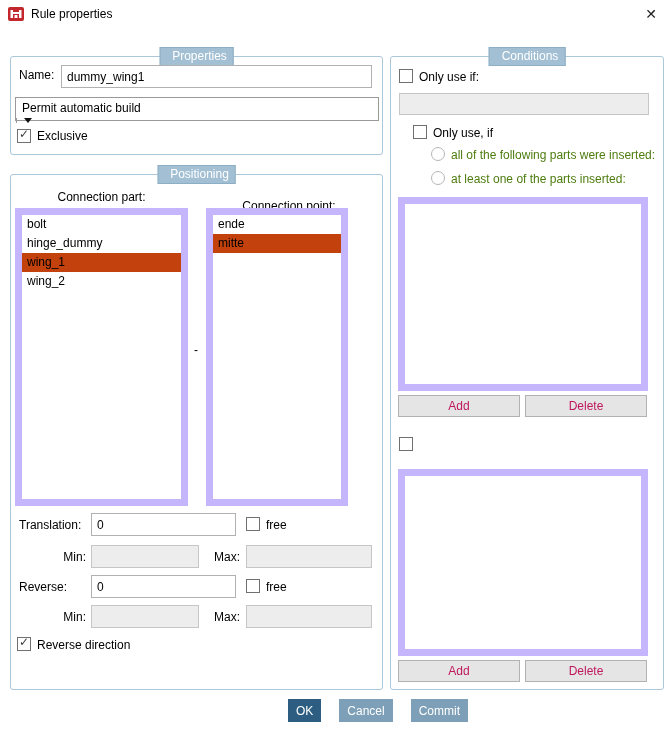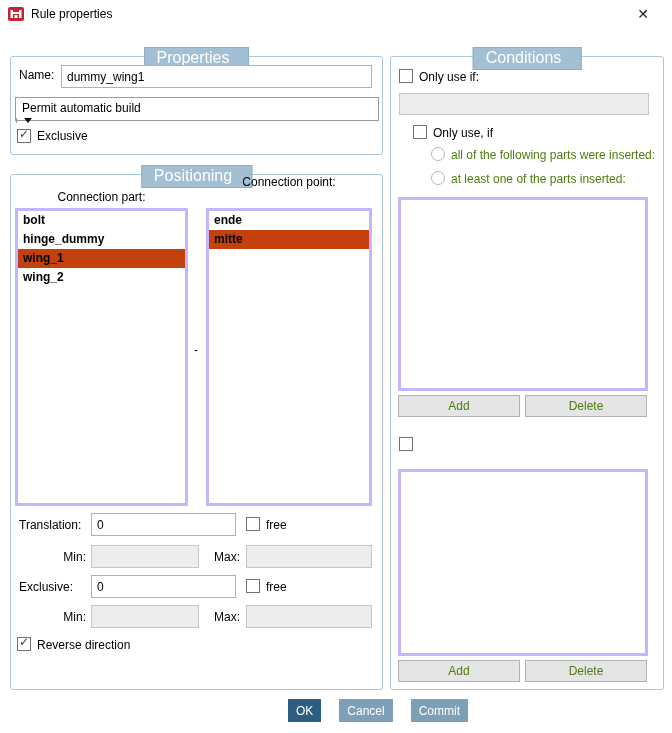--- a/index.html
+++ b/index.html
@@ -5,32 +5,32 @@
   * { box-sizing: border-box; margin: 0; padding: 0; }
   body {
     font-family: "Liberation Sans", "DejaVu Sans", sans-serif;
     font-size: 12px;
     color: #000;
     background: #fff;
   }
   .dialog { position: relative; width: 672px; height: 733px; background: #fff; overflow: hidden; }
 
   
-  .titlebar { position: absolute; left: 0; top: 0; right: 8px; height: 28px; background: #fff; }
+  .titlebar { position: absolute; left: 0; top: 0; right: 0; height: 28px; background: #fff; }
   .app-icon { position: absolute; left: 8px; top: 6px; width: 16px; height: 16px; }
   .win-title { position: absolute; left: 31px; top: 7px; font-size: 12px; color: #000; }
   .close-btn { position: absolute; right: 8px; top: 2px; width: 26px; height: 24px;
                display: flex; align-items: center; justify-content: center;
                font-size: 14px; color: #222; cursor: pointer; }
 
   
   .group { position: absolute; border: 1px solid #aac7db; border-radius: 3px; background: #fff; }
   .badge { position: absolute; top: -10px; left: 50%; transform: translateX(-50%);
            background: #a3bfd3; border: 1px solid #8cafc5; color: #fff;
-           padding: 1px 19px 2px 12px; font-size: 16px; white-space: nowrap; }
+           padding: 1px 6px 2px 12px; font-size: 12px; white-space: nowrap; }
 
   .lbl { position: absolute; white-space: nowrap; }
   .lbl.gray { color: #4d7c0f; }
 
   input.tb { position: absolute; border: 1px solid #b1b1b1; background: #fff;
              font: inherit; padding: 0 5px; color: #000; }
   input.tb:disabled, .tb.disabled { background: #ededed; border-color: #c6c6c6; }
 
   
   .combo { position: absolute; border: 1px solid #999; background: #fff; display: flex; flex-direction: column; }
@@ -41,29 +41,29 @@
               border-right: 4px solid transparent; border-top: 5px solid #111; }
 
   
   .cb { position: absolute; width: 14px; height: 14px; border: 1px solid #707070;
         background: #fff; }
   .cb .mark { position: absolute; left: 1px; top: -3px; font-size: 12px; color: #3a3a3a; }
   .radio { position: absolute; width: 14px; height: 14px; border: 1px solid #b6b6b6;
            border-radius: 50%; background: #fff; }
 
   
-  .listbox { position: absolute; border: 3px solid #c4b5fd; background: #fff; overflow: hidden; font-weight: bold; }
+  .listbox { position: absolute; border: 7px solid #c4b5fd; background: #fff; overflow: hidden; }
   .list-item { height: 19px; line-height: 19px; padding: 0 5px; white-space: nowrap; }
   .list-item.selected { background: #c2410c; }
 
   
   .btn-steel { position: absolute; background: #7d9fb7; color: #f4f7f9;
                display: flex; align-items: center; justify-content: center; cursor: pointer; }
   .btn-disabled { position: absolute; background: #e5e5e5; border: 1px solid #b2b2b2;
-                  color: #4d7c0f; display: flex; align-items: center; justify-content: center; }
+                  color: #be185d; display: flex; align-items: center; justify-content: center; }
 
   .footer { position: absolute; left: 288px; top: 699px; height: 23px; display: flex; gap: 18px; }
   .footer .btn { height: 23px; display: flex; align-items: center; justify-content: center;
                  padding: 0 8px; color: #fff; cursor: pointer; font-size: 12px; }
   .btn-ok { background: #2d5e82; }
   .btn-light { background: #7d9fb7; color: #eef3f6; }
 
   .dash { position: absolute; color: #000; }
   .two-line { line-height: 17px; }
 </style>
@@ -102,47 +102,47 @@
     <span class="cb" style="left:6px; top:72px;">
       <span class="mark">✓</span>
     </span>
     <span class="lbl" style="left:26px; top:72px;">Exclusive</span>
   </div>
 
   <div class="group" style="left:10px; top:174px; width:373px; height:516px;">
     <span class="badge">Positioning</span>
 
     <span class="lbl" style="left:4px; top:15px; width:173px; text-align:center;">Connection part:</span>
-    <span class="lbl" style="left:195px; top:0; width:166px; text-align:center;">Connection point:</span>
+    <span class="lbl" style="left:195px; top:24px; width:166px; text-align:center;">Connection point:</span>
 
     <div class="listbox" style="left:4px; top:33px; width:173px; height:298px;">
         <div class="list-item">bolt</div>
         <div class="list-item">hinge_dummy</div>
         <div class="list-item selected">wing_1</div>
         <div class="list-item">wing_2</div>
       </div>
 
     <span class="dash" style="left:183px; top:168px;">-</span>
 
-    <div class="listbox" style="left:195px; top:33px; width:166px; height:298px;">
+    <div class="listbox" style="left:195px; top:33px; width:142px; height:298px;">
         <div class="list-item">ende</div>
         <div class="list-item selected">mitte</div>
       </div>
 
     <span class="lbl" style="left:8px; top:343px;">Translation:</span>
     <input class="tb" style="left: 80px; top: 338px; width: 145px; height: 23px;" value="0">
     <span class="cb" style="left:235px; top:342px;"></span>
     <span class="lbl" style="left:255px; top:343px;">free</span>
 
     <span class="lbl" style="left:8px; top:375px; width:67px; text-align:right;">Min:</span>
     <input class="tb" style="left: 80px; top: 370px; width: 108px; height: 23px;" disabled="" value="">
     <span class="lbl" style="left:195px; top:375px; width:34px; text-align:right;">Max:</span>
     <input class="tb" style="left: 235px; top: 370px; width: 126px; height: 23px;" disabled="" value="">
 
-    <span class="lbl" style="left:8px; top:405px;">Exclusive:</span>
+    <span class="lbl" style="left:8px; top:405px;">Reverse:</span>
     <input class="tb" style="left: 80px; top: 400px; width: 145px; height: 23px;" value="0">
     <span class="cb" style="left:235px; top:404px;"></span>
     <span class="lbl" style="left:255px; top:405px;">free</span>
 
     <span class="lbl" style="left:8px; top:435px; width:67px; text-align:right;">Min:</span>
     <input class="tb" style="left: 80px; top: 430px; width: 108px; height: 23px;" disabled="" value="">
     <span class="lbl" style="left:195px; top:435px; width:34px; text-align:right;">Max:</span>
     <input class="tb" style="left: 235px; top: 430px; width: 126px; height: 23px;" disabled="" value="">
 
     <span class="cb" style="left:6px; top:462px;">

